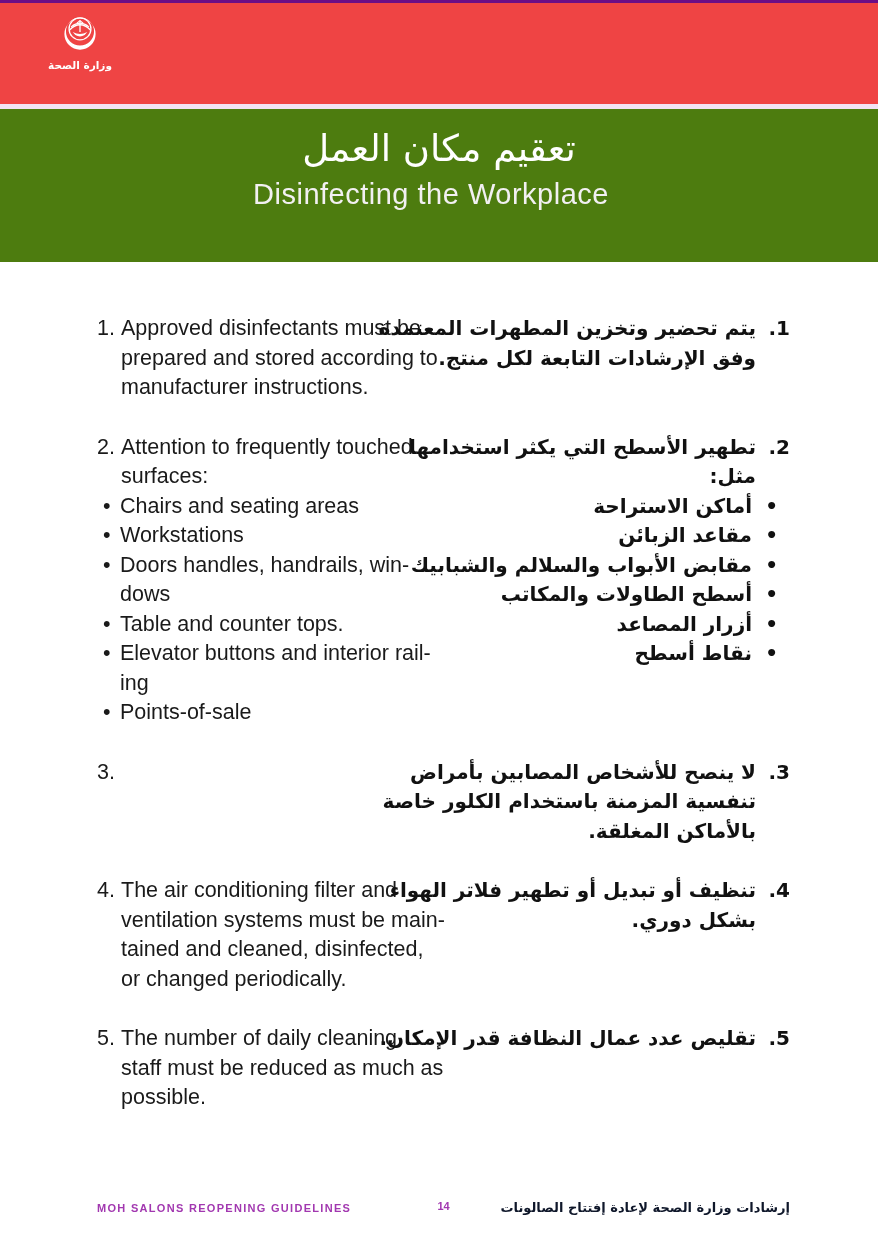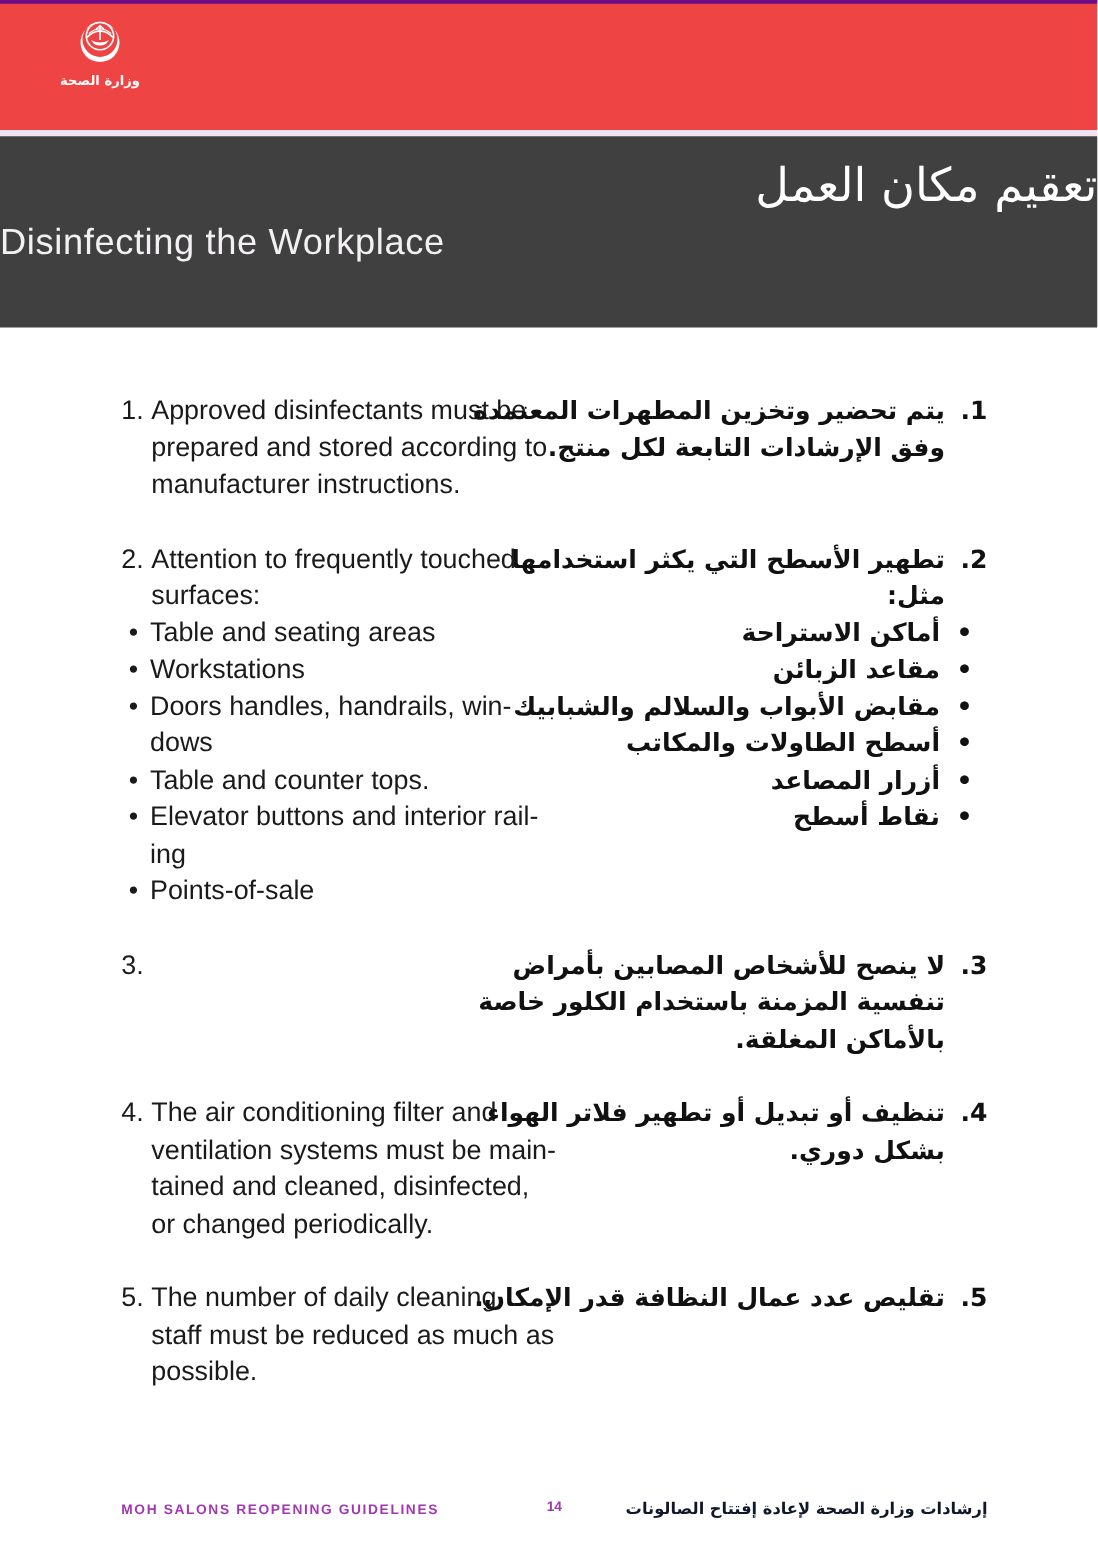--- a/index.html
+++ b/index.html
@@ -16,21 +16,21 @@
     position:absolute;left:40px;top:3px;width:80px;text-align:center;
   }
   .logo svg{display:block;margin:0 auto;}
   .logo-label{
     color:#ffffff;font-size:10.5px;font-weight:700;margin-top:1px;
     font-family:"DejaVu Sans",sans-serif;direction:rtl;
   }
   
   .separator{height:5px;background:#F2E3F4;}
   .banner{
-    height:153px;background:#404040;color:#ffffff;
+    height:153px;background:#4d7c0f;text-align:center;color:#ffffff;
     box-sizing:border-box;padding-top:14px;
   }
   .title-ar{
     margin:0;font-family:"DejaVu Sans",sans-serif;font-weight:400;
     font-size:37px;line-height:52px;direction:rtl;color:#ffffff;
   }
   .title-en{
     margin:2px 16px 0 0;font-weight:400;font-size:29px;line-height:34px;
     color:#F2F0F2;letter-spacing:0.5px;
   }
@@ -123,21 +123,21 @@
     <div class="item">
       <div class="col-en">
         <div class="para">
           <span class="num">2.</span>
           <div class="txt">Attention to frequently touched
 surfaces:</div>
         </div>
         <div class="bullets">
           <div class="b-row">
             <span class="b-mark">•</span>
-            <div class="txt">Table and seating areas</div>
+            <div class="txt">Chairs and seating areas</div>
           </div>
           <div class="b-row">
             <span class="b-mark">•</span>
             <div class="txt">Workstations</div>
           </div>
           <div class="b-row">
             <span class="b-mark">•</span>
             <div class="txt">Doors handles, handrails, win-
 dows</div>
           </div>

